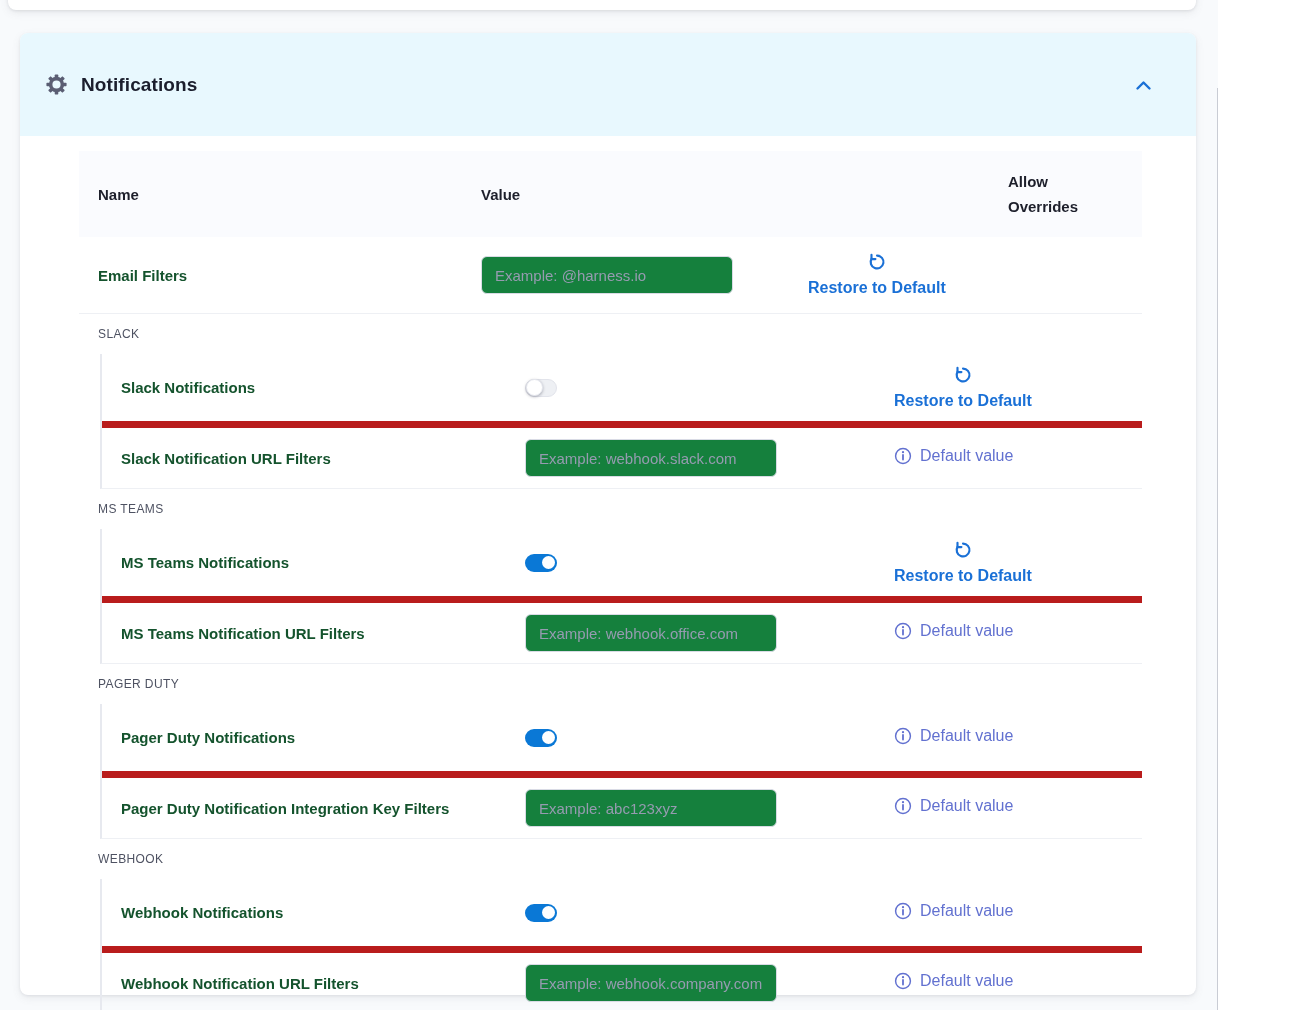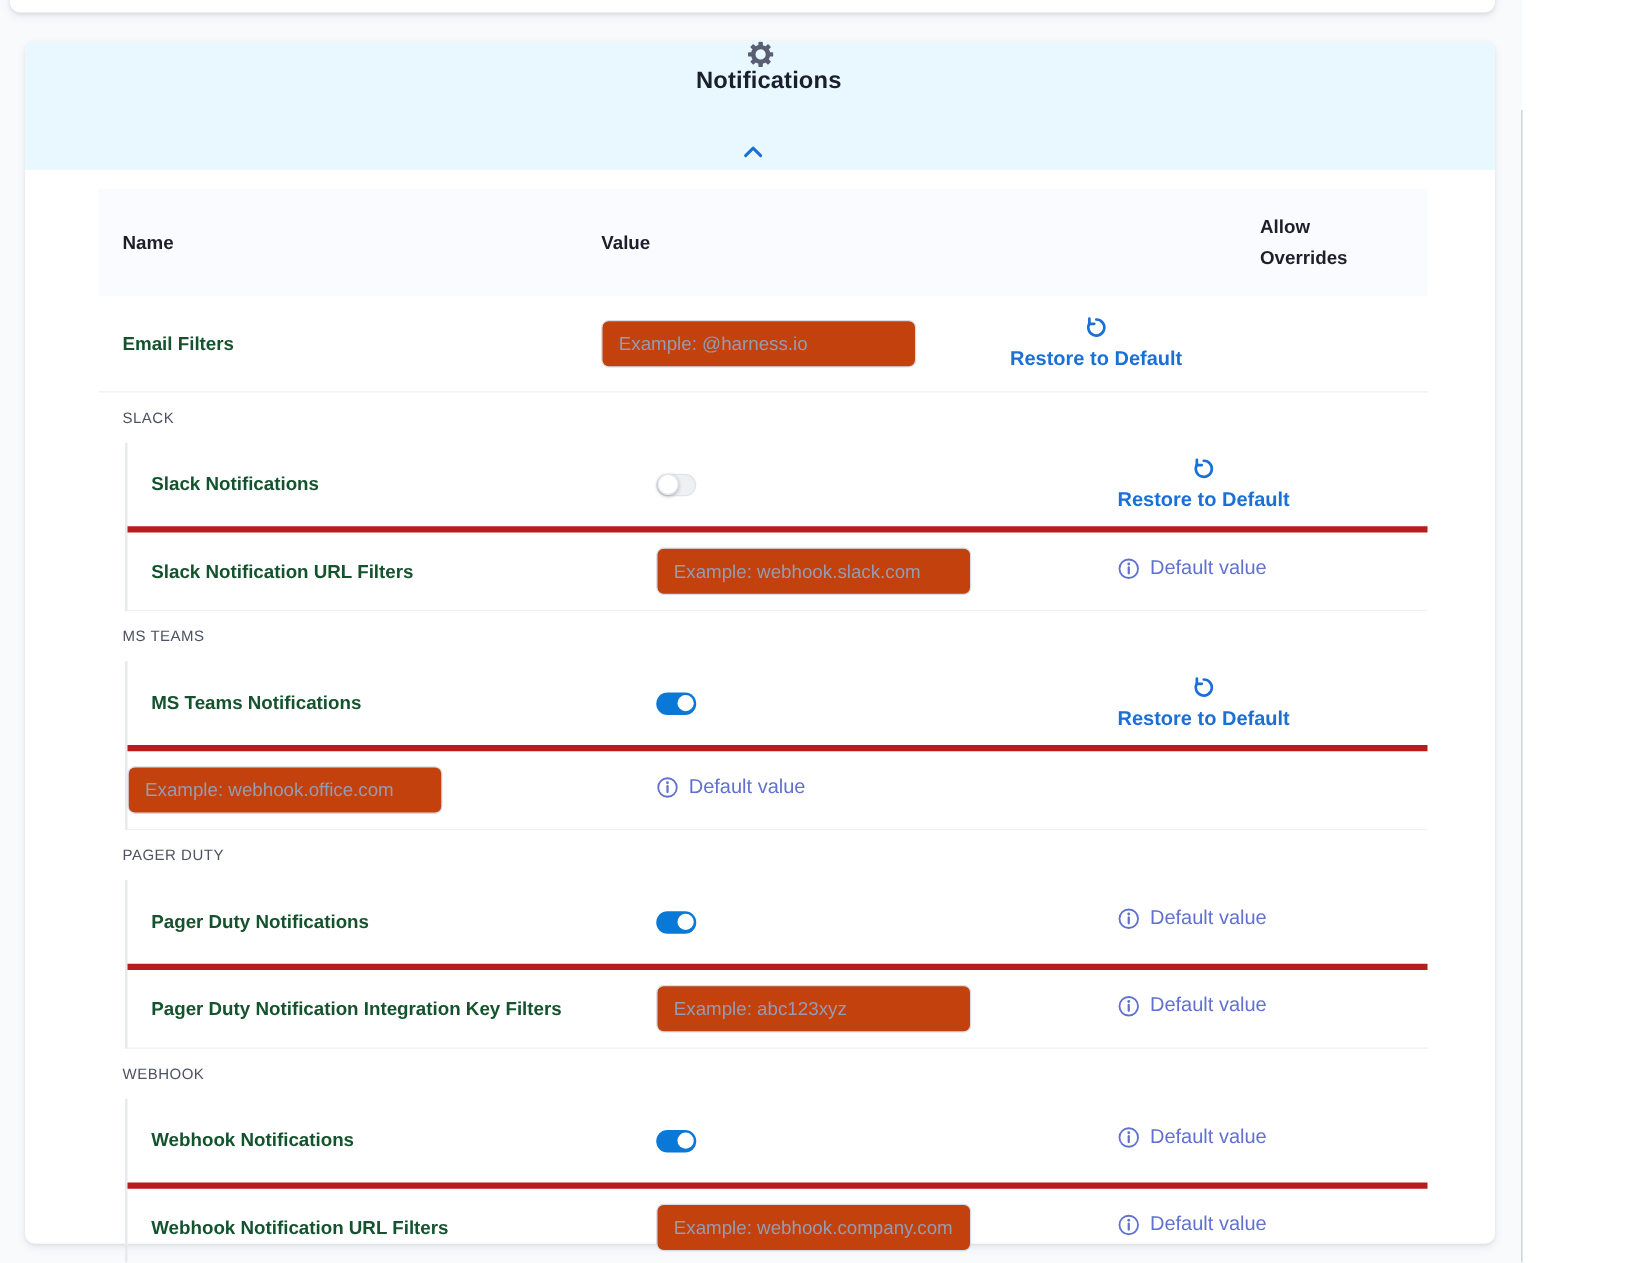--- a/index.html
+++ b/index.html
@@ -23,21 +23,21 @@
     position:absolute; left:-1px; top:88px; bottom:0; width:1px;
     background:#c9ccd4;
   }
   .card {
     position:absolute; left:20px; top:33px; width:1176px; height:962px;
     background:#fff; border-radius:8px;
     box-shadow:0 1px 3px rgba(40,41,61,.08), 0 3px 8px rgba(96,97,112,.10);
   }
   .card-header {
     height:103px; background:#e8f8fe; border-radius:8px 8px 0 0;
-    display:flex; align-items:center; padding:0 26px;flex-direction:column;
+    display:flex; align-items:center; padding:0 26px;
   }
   .gear { width:21px; height:21px; flex:0 0 auto; }
   .card-title {
     font-size:19px; font-weight:700; color:#1b1e2d; margin-left:14px; flex:1;
     letter-spacing:.1px;
   }
   .collapse-btn {
     width:30px; height:30px; border:none; background:transparent; cursor:pointer;
     display:flex; align-items:center; justify-content:center; margin-right:12px;
   }
@@ -55,26 +55,26 @@
     align-items:center; min-height:77px; border-bottom:1px solid #eef0f4;
   }
   .row .name { font-size:15px; font-weight:600; color:#14532d; padding-left:19px; white-space:nowrap; }
   .section-label {
     height:40px; display:flex; align-items:center;
     font-size:12px; font-weight:500; color:#4e5262; letter-spacing:.4px;
     padding-left:19px;
   }
   .group { margin-left:21px; border-left:2px solid #e7e9ef; border-bottom:1px solid #eef0f4; }
   .group .row { grid-template-columns:381px 327px 1fr; min-height:67px; border-bottom:none;gap:42px; }
-  .group .row + .row { border-top:5px solid #b91c1c; }
+  .group .row + .row { border-top:7px solid #b91c1c; }
   .group .row .name { padding-left:19px; }
   .text-input {
     width:252px; height:38px; border:1px solid #d9dbe5; border-radius:6px;
     font-family:"Liberation Sans", sans-serif; font-size:15px; color:#22232e;
-    padding:0 13px; outline:none; background:#c2410c;
+    padding:0 13px; outline:none; background:#15803d;
   }
   .text-input::placeholder { color:#969bb0; opacity:1; }
   .toggle {
     width:32px; height:18px; border-radius:9px; position:relative; cursor:pointer;
   }
   .toggle.off { background:#eef0f4; border:1px solid #e2e4eb; }
   .toggle.off .knob {
     position:absolute; left:0px; top:-1px; width:17px; height:17px; border-radius:50%;
     background:#fff; box-shadow:0 1px 3px rgba(40,41,61,.35); border:0.5px solid #e5e7ee;
   }
@@ -191,20 +191,21 @@
                 <span class="ico">
                   <svg width="18" height="18" viewBox="0 0 16 16">
                     <path d="M8 2.3 A 5.7 5.7 0 1 1 3.2 5.0" fill="none" stroke="currentColor" stroke-width="1.9" stroke-linecap="round"></path>
                     <path d="M3.1 1.6 L3.1 5.4 L6.6 5.4" fill="none" stroke="currentColor" stroke-width="1.9" stroke-linecap="round" stroke-linejoin="round"></path>
                   </svg>
                 </span>
                 <span>Restore to Default</span>
               </a></div>
           </div>
           <div class="row">
+            <div class="name">MS Teams Notification URL Filters</div>
             <div><input class="text-input" type="text" placeholder="Example: webhook.office.com" style=""></div>
             <div><a class="action-link default">
                 <span class="ico">
                   <svg width="18" height="18" viewBox="0 0 16 16">
                     <circle cx="8" cy="8" r="6.6" fill="none" stroke="currentColor" stroke-width="1.3"></circle>
                     <line x1="8" y1="7.1" x2="8" y2="11.2" stroke="currentColor" stroke-width="1.6" stroke-linecap="round"></line>
                     <circle cx="8" cy="4.6" r="1" fill="currentColor"></circle>
                   </svg>
                 </span>
                 <span>Default value</span>

